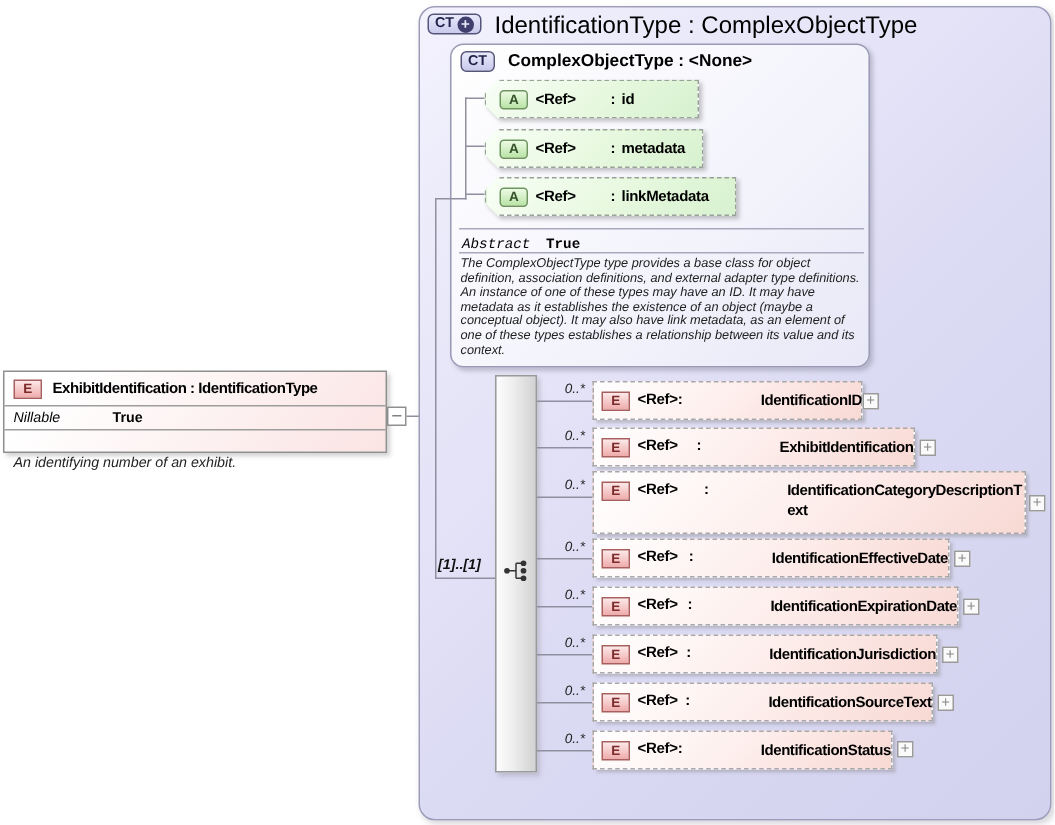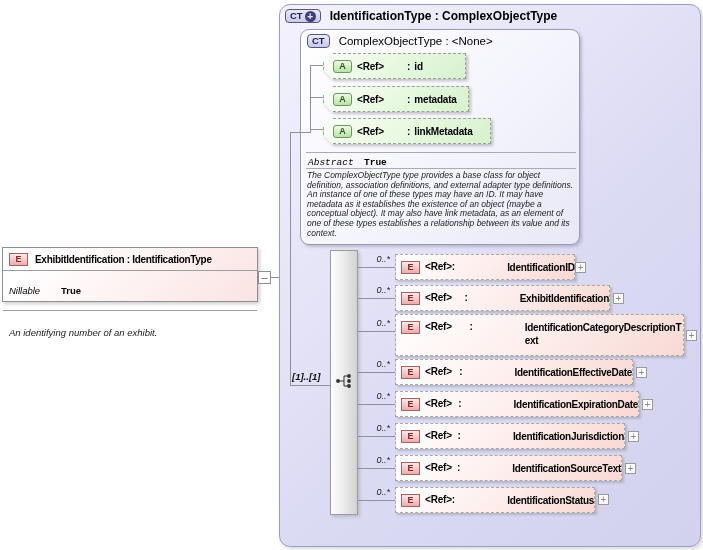--- a/index.html
+++ b/index.html
@@ -25,42 +25,42 @@
           text-align:center;line-height:12px;}
   .plus-circle{display:inline-block;width:11px;height:11px;margin-left:2px;border-radius:50%;background:#3f3f6e;
           color:#e8e8fa;font-size:10px;font-weight:bold;line-height:11px;text-align:center;vertical-align:-1px;}
 
   
   .leftbox{position:absolute;left:2px;top:247px;width:256px;height:55px;box-sizing:border-box;
            border:1px solid #8f8f8f;background:linear-gradient(135deg,#ffffff 15%,#fbe3e3 100%);
            box-shadow:2px 2px 3px rgba(120,120,120,.35);}
   .lb-header{display:flex;align-items:center;gap:7px;height:22px;padding:0 6px;}
   .lb-title{font-size:10px;font-weight:bold;letter-spacing:-0.3px;white-space:nowrap;}
-  .lb-prop{display:flex;align-items:center;height:15px;padding:12px 6px;border-top:1px solid #9d9d9d;}
+  .lb-prop{display:flex;align-items:center;height:15px;padding:0 6px;border-top:1px solid #9d9d9d;gap:14px;}
   .lb-desc{padding:16px 6px;border-top:1px solid #9d9d9d;font-style:italic;font-size:9.5px;color:#222;}
   .prop-label{font-style:italic;font-size:9.5px;width:52px;}
   .prop-value{font-weight:bold;font-size:9.5px;}
 
   
   .panel{position:absolute;left:279px;top:4px;width:422px;height:543px;box-sizing:border-box;
          border:1px solid #9d9dbb;border-radius:11px;
          background:linear-gradient(135deg,#f3f2fd 0%,#dcdbf4 55%,#d2d1ee 100%);
          box-shadow:2px 2px 4px rgba(120,120,140,.3);}
   .panel-header{position:absolute;left:5px;top:4px;display:flex;align-items:flex-start;gap:9px;}
-  .panel-title{font-size:12px;font-weight:bold;}
+  .panel-title{font-size:16px;font-weight:normal;}
   .panel-footnote{position:absolute;left:6px;top:528px;width:410px;border-top:1px solid #9d9dbb;
                   padding-top:3px;font-style:italic;font-size:9.5px;color:#222;}
 
   
   .innerbox{position:absolute;left:21px;top:25px;width:280px;height:216px;box-sizing:border-box;
             border:1px solid #9a9ab5;border-radius:9px;
             background:linear-gradient(135deg,#ffffff 0%,#f3f3fc 60%,#e8e8f7 100%);
             box-shadow:2px 2px 3px rgba(110,110,130,.35);}
   .ib-header{position:absolute;left:6px;top:4px;display:flex;align-items:center;gap:9px;}
-  .ib-title{font-size:11.5px;font-weight:normal;}
+  .ib-title{font-size:11.5px;font-weight:bold;}
   .ib-prop{position:absolute;left:5px;top:122px;width:270px;height:15px;display:flex;align-items:flex-end;
            border-top:1px solid #a9a9bd;border-bottom:1px solid #a9a9bd;font-family:Liberation Mono, monospace;}
   .ib-prop .prop-label{margin-left:2px;width:56px;}
   .ib-desc{position:absolute;left:6px;top:141px;width:270px;font-style:italic;font-size:8.5px;
            line-height:9.6px;color:#222;}
 
   
   .attr-wrap{position:absolute;filter:drop-shadow(2px 2px 1.5px rgba(110,110,110,.4));}
   .arow{box-sizing:border-box;height:26px;border:1px dashed #9aa09a;display:flex;align-items:center;
         background:linear-gradient(135deg,#f8fef6 0%,#e6f8de 55%,#d7f1cf 100%);

